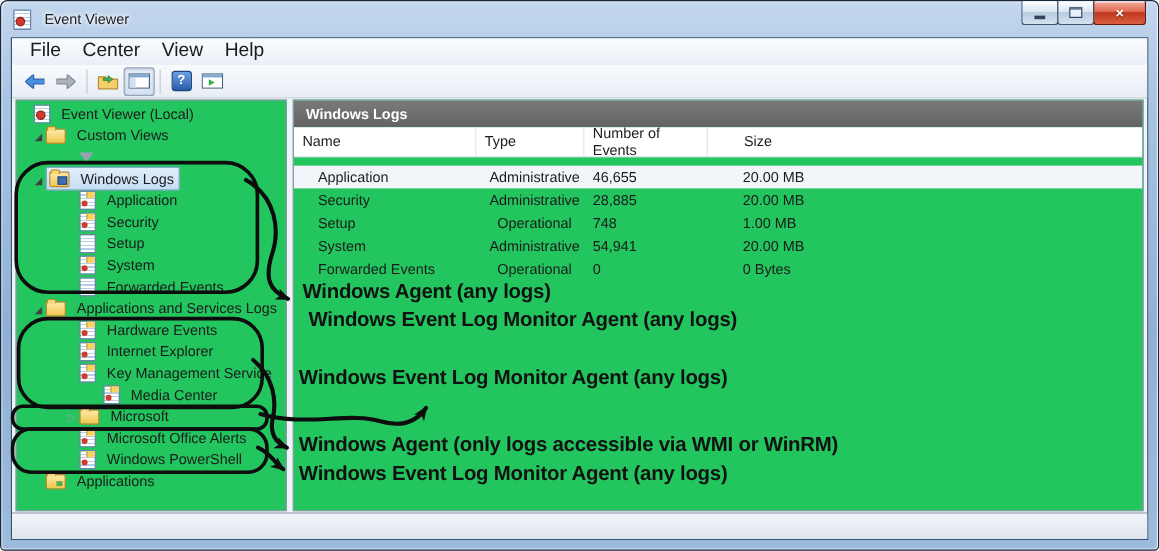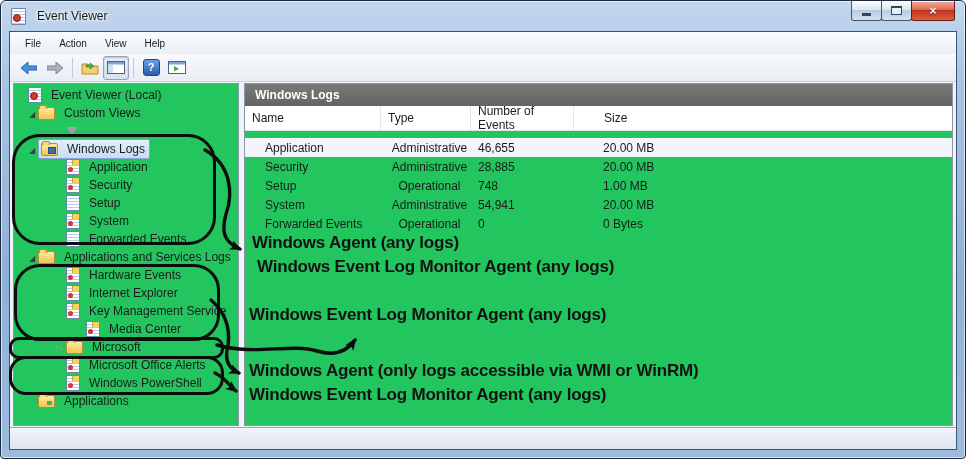--- a/index.html
+++ b/index.html
@@ -21,21 +21,21 @@
   .wbtn.min,.wbtn.max{width:29px;}
   .wbtn.close{width:42px;background:linear-gradient(180deg,#f4b0a4 0%,#e06a52 45%,#c0351f 50%,#d95f3f 100%);border-color:#6e1b0e;}
   .glyph-min{width:9px;height:3px;background:#2e4661;margin-top:7px;}
   .glyph-max{width:9px;height:7px;border:1px solid #2e4661;box-shadow:inset 0 1px 0 #2e4661;background:#e8f1fa;}
   .glyph-close{color:#fff;font-weight:bold;font-size:12px;line-height:12px;text-shadow:0 1px 1px #5a190d;}
 
   
   .client{position:absolute;left:8px;right:8px;top:30px;bottom:8px;border:1px solid #3a5474;
     background:#f0f3f9;}
   .menubar{position:absolute;top:0;left:0;right:0;height:22px;display:flex;align-items:center;
-    padding-left:6px;font-size:10px;color:#1a1a1a;
+    padding-left:6px;font-size:16px;color:#1a1a1a;
     background:linear-gradient(180deg,#fafcfe,#eaeff7);border-bottom:1px solid #dde3ec;text-align:center;}
   .menu-item{padding:2px 9px;border-radius:2px;}
   .toolbar{position:absolute;top:22px;left:0;right:0;height:27px;display:flex;align-items:center;
     padding-left:6px;background:linear-gradient(180deg,#f8fafd,#e8edf5);border-bottom:1px solid #c9d1dd;}
   .tbtn{width:24px;height:22px;display:flex;align-items:center;justify-content:center;border:1px solid transparent;border-radius:3px;}
   .tbtn.pressed{border-color:#93a2b6;background:linear-gradient(180deg,#e9f0f9,#d6e2f1);box-shadow:inset 0 1px 2px rgba(90,110,140,.35);}
   .tsep{width:1px;height:20px;background:#c2cbd7;margin:0 4px;}
   .help-ic{width:15px;height:15px;border-radius:3px;background:linear-gradient(180deg,#6aa0e4,#2a5ca8);
     color:#fff;font-weight:bold;font-size:11px;line-height:15px;text-align:center;border:1px solid #1d4680;}
 
@@ -66,21 +66,21 @@
   .lbl{padding:1px 3px;border:1px solid transparent;}
   .sel-wrap{display:flex;align-items:center;}
   .sel{background:linear-gradient(180deg,#e2eefb,#c6ddf5);border:1px solid #84a7cd;border-radius:2px;}
 
   
   .result-header{height:22px;flex:none;background:linear-gradient(180deg,#7a7a7a,#636363);
     color:#fff;font-weight:bold;font-size:12px;line-height:22px;padding-left:10px;}
   .col-header{height:24px;flex:none;display:flex;align-items:center;font-size:12px;color:#1b1b1b;
     border-bottom:1px solid #e2e6ec;background:#fff;}
   .col{display:flex;align-items:center;height:100%;border-right:1px solid #e2e6ec;padding-left:7px;box-sizing:border-box;}
-  .c-name{width:136px;flex:none;}
+  .c-name{width:152px;flex:none;}
   .c-type{width:90px;flex:none;text-align:center;}
   .c-events{width:103px;flex:none;}
   .c-size{flex:1;border-right:none;padding-left:8px;margin-left:22px;}
   .rows-spacer{height:7px;flex:none;}
   .drow{height:19px;display:flex;align-items:center;font-size:12px;color:#1b1b1b;}
   .drow.hl{background:#f2f6fb;}
   .drow .cell{box-sizing:border-box;padding-left:7px;}
   .drow .cell.c-name{padding-left:20px;}
 
   .statusbar{position:absolute;bottom:0;left:0;right:0;height:21px;
@@ -109,21 +109,21 @@
       <div class="wbtn close">
           <span class="glyph-close">×</span>
         </div>
     </div>
   </div>
 
   <div class="client">
 
     <div class="menubar">
       <span class="menu-item">File</span>
-      <span class="menu-item">Action</span>
+      <span class="menu-item">Center</span>
       <span class="menu-item">View</span>
       <span class="menu-item">Help</span>
     </div>
 
     <div class="toolbar">
       <div class="tbtn">
         <svg width="16" height="12" viewBox="0 0 16 12">
             <path d="M7 0 L0 6 L7 12 L7 8 H16 V4 H7 Z" fill="#4b8ede" stroke="#2d62a8" stroke-width="1"></path>
           </svg>
       </div>

